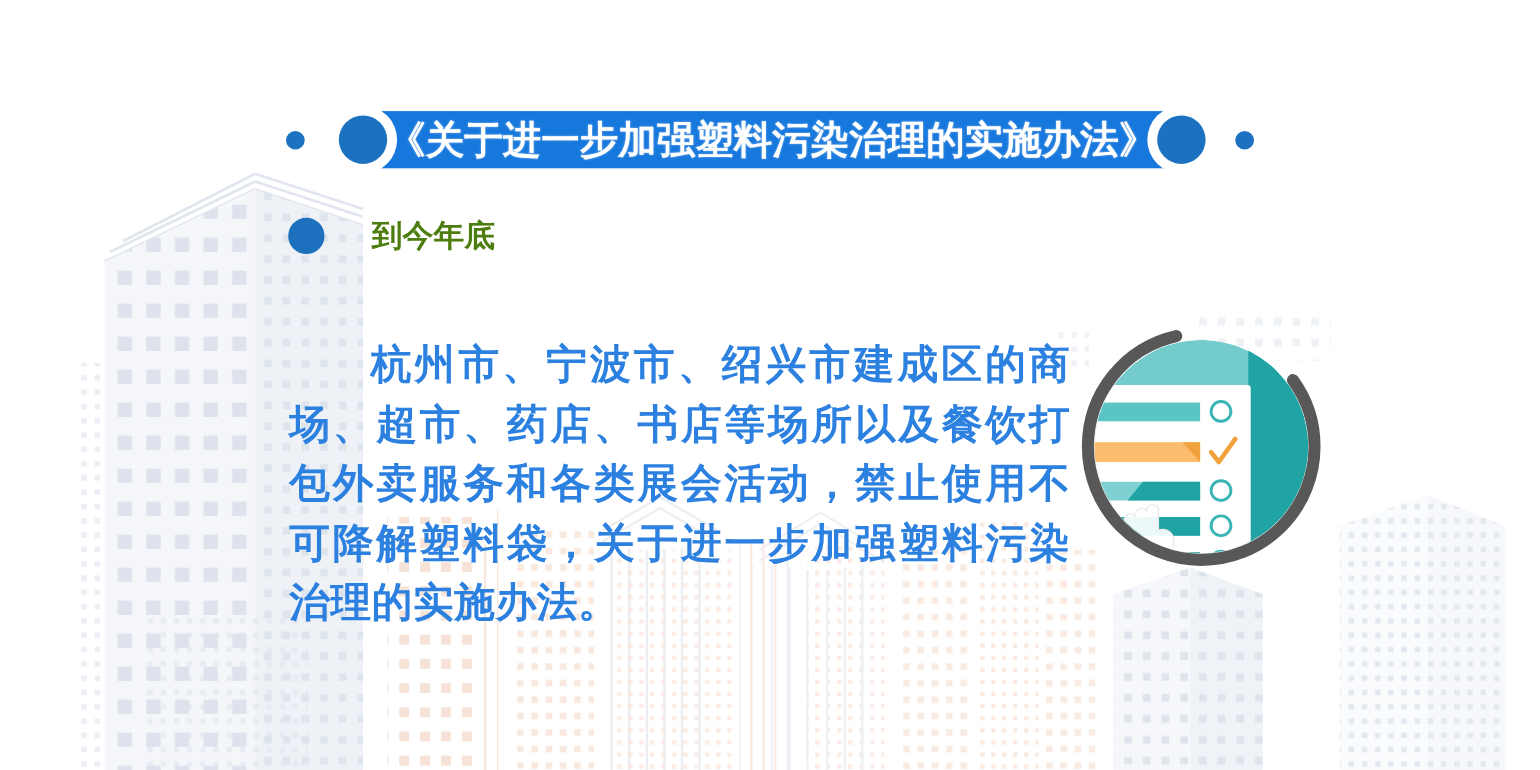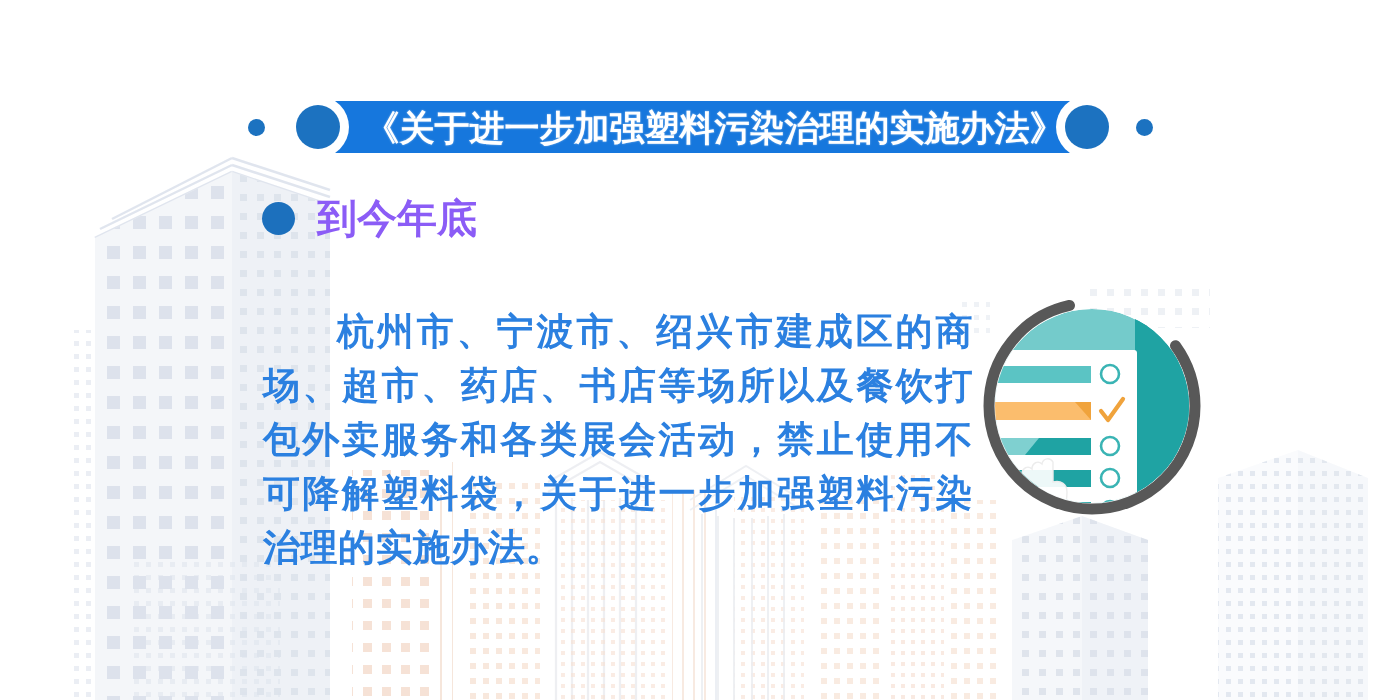--- a/index.html
+++ b/index.html
@@ -58,39 +58,39 @@
     z-index:1;
   }
   .banner-text{
     color:#ffffff;
     font-size:35px;
     font-weight:bold;
     letter-spacing:0px;
     line-height:1;
     white-space:nowrap;
     text-shadow:0 0 2px rgba(255,255,255,.55);
-    padding-left:25px;
   }
 
   
   .subtitle-row{
     position:absolute;
     left:262px;top:198px;
     display:flex;align-items:center;gap:22px;
   }
   .sub-bullet{
     width:33px;height:33px;border-radius:50%;
     background:#1c70bd;flex:none;
   }
   .subtitle-text{
-    color:#8b5cf6;
-    font-size:40px;
+    color:#4d7c0f;
+    font-size:28px;
     font-weight:bold;
     line-height:1;
     white-space:nowrap;
+    margin-left:21px;
   }
 
   
   .body-para{
     position:absolute;
     left:263px;top:268px;
     width:710px;
     color:#2b80e0;
     font-size:37px;
     font-weight:bold;

